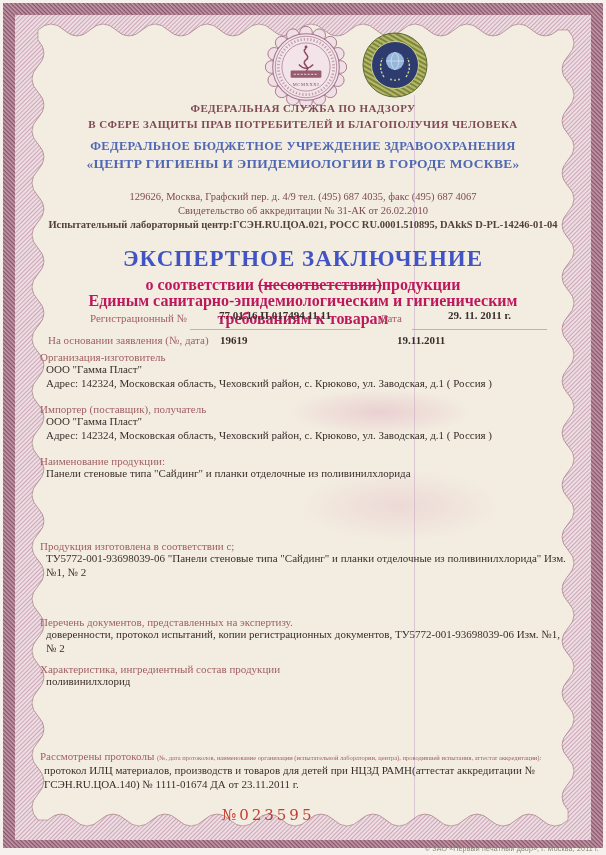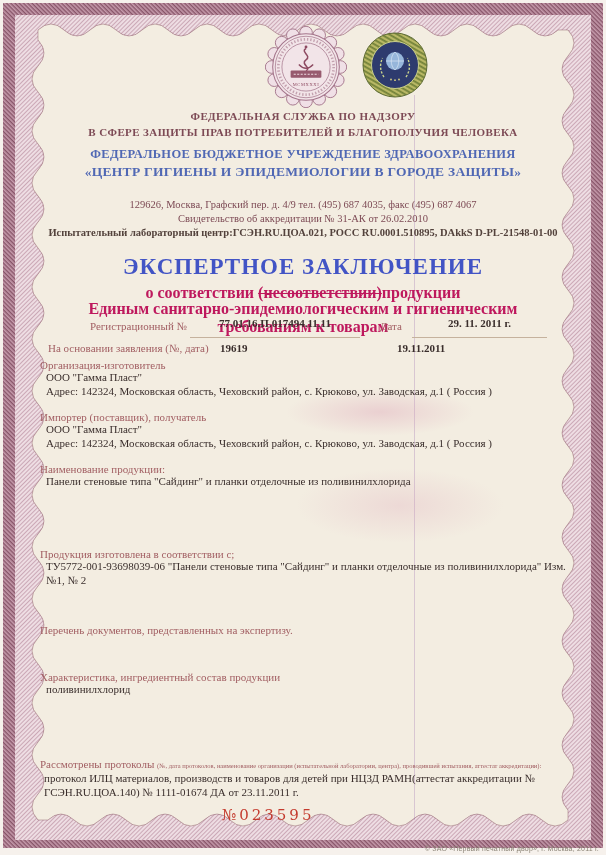--- a/index.html
+++ b/index.html
@@ -13,21 +13,21 @@
   .seal-left{left:265px;top:26px;width:82px;height:82px;}
   .seal-right{left:361px;top:31px;width:68px;height:68px;}
   .fold-line{position:absolute;left:414px;top:95px;width:1px;height:725px;
     background:rgba(156,110,176,.30);}
   .wm{position:absolute;pointer-events:none;}
   .wm1{left:285px;top:388px;width:190px;height:48px;
     background:radial-gradient(ellipse at center,rgba(219,160,182,.38),rgba(219,160,182,0) 70%);}
   .wm2{left:295px;top:468px;width:210px;height:75px;
     background:radial-gradient(ellipse at center,rgba(219,160,182,.26),rgba(219,160,182,0) 70%);}
   .content{position:absolute;left:40px;top:30px;width:526px;height:790px;}
-  .blk{position:absolute;left:0;width:526px;margin-top:8px;}
+  .blk{position:absolute;left:0;width:526px;}
   .ctr{text-align:center;}
   .h-serv{font-size:11px;font-weight:bold;color:#7d4a55;line-height:16px;letter-spacing:.4px;}
   .h-org1{font-size:12.5px;font-weight:bold;color:#5068b4;line-height:17px;letter-spacing:.3px;}
   .h-org2{font-size:13.5px;font-weight:bold;color:#5068b4;line-height:18px;letter-spacing:.3px;}
   .h-addr{font-size:10.5px;color:#7d4a55;line-height:14px;}
   .h-lab{font-size:10.5px;font-weight:bold;color:#53423c;line-height:14px;}
   .doc-title{font-size:23px;font-weight:bold;color:#4254c5;letter-spacing:1px;}
   .subt{font-size:16px;font-weight:bold;color:#be185d;text-align:center;}
   .struck{text-decoration:line-through;}
   .lbl-red{color:#a25f63;font-size:11px;}
@@ -127,27 +127,27 @@
 
   <div class="content">
 
     <div class="blk ctr" style="top:70px">
       <div class="h-serv">ФЕДЕРАЛЬНАЯ СЛУЖБА ПО НАДЗОРУ</div>
       <div class="h-serv">В СФЕРЕ ЗАЩИТЫ ПРАВ ПОТРЕБИТЕЛЕЙ И БЛАГОПОЛУЧИЯ  ЧЕЛОВЕКА</div>
     </div>
 
     <div class="blk ctr" style="top:108px">
       <div class="h-org1">ФЕДЕРАЛЬНОЕ БЮДЖЕТНОЕ УЧРЕЖДЕНИЕ ЗДРАВООХРАНЕНИЯ</div>
-      <div class="h-org2">«ЦЕНТР ГИГИЕНЫ И ЭПИДЕМИОЛОГИИ В ГОРОДЕ ЗАЩИТЫ»</div>
+      <div class="h-org2">«ЦЕНТР ГИГИЕНЫ И ЭПИДЕМИОЛОГИИ В ГОРОДЕ МОСКВЕ»</div>
     </div>
 
     <div class="blk ctr" style="top:160px">
       <div class="h-addr">129626, Москва, Графский пер. д. 4/9 тел. (495) 687 4035, факс (495) 687 4067</div>
       <div class="h-addr">Свидетельство об аккредитации № 31-АК от 26.02.2010</div>
-      <div class="h-lab">Испытательный лабораторный центр:ГСЭН.RU.ЦОА.021, РОСС RU.0001.510895, DAkkS D-PL-21548-01-00</div>
+      <div class="h-lab">Испытательный лабораторный центр:ГСЭН.RU.ЦОА.021, РОСС RU.0001.510895, DAkkS D-PL-14246-01-04</div>
     </div>
 
     <div class="blk ctr" style="top:216px">
       <div class="doc-title">ЭКСПЕРТНОЕ ЗАКЛЮЧЕНИЕ</div>
     </div>
 
     <div class="blk ctr subt" style="top:246px">
       <span>о соответствии </span><span class="struck">(несоответствии)</span><span>продукции</span>
     </div>
     <div class="blk ctr subt" style="top:262px">Единым санитарно-эпидемиологическим и гигиеническим требованиям к товарам</div>
@@ -182,20 +182,21 @@
       <div class="sec-line">Панели стеновые типа "Сайдинг" и планки отделочные из поливинилхлорида</div>
     </div>
 
     <div class="blk" style="top:510px">
       <div class="lbl-red">Продукция изготовлена в соответствии с;</div>
       <div class="sec-line">ТУ5772-001-93698039-06 "Панели стеновые типа "Сайдинг" и планки отделочные из поливинилхлорида" Изм. №1, № 2</div>
     </div>
 
     <div class="blk" style="top:586px">
       <div class="lbl-red">Перечень документов, представленных на экспертизу.</div>
+      <div class="sec-line">доверенности, протокол испытаний, копии регистрационных документов, ТУ5772-001-93698039-06 Изм. №1, № 2</div>
     </div>
 
     <div class="blk" style="top:633px">
       <div class="lbl-red">Характеристика, ингредиентный состав продукции</div>
       <div class="sec-line">поливинилхлорид</div>
     </div>
 
     <div class="blk" style="top:716px">
       <div>
         <span class="lbl-red">Рассмотрены протоколы </span><span class="lbl-red-sm">(№, дата протоколов, наименование организации (испытательной лаборатории, центра), проводившей испытания, аттестат аккредитации):</span>

